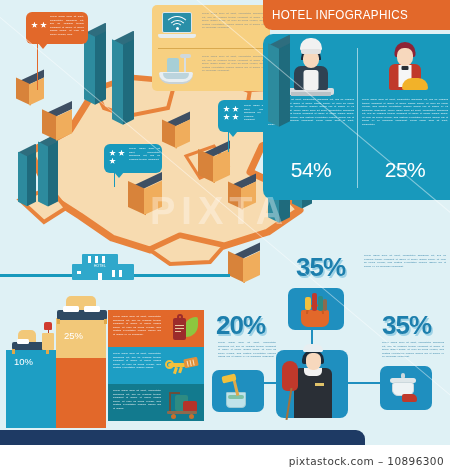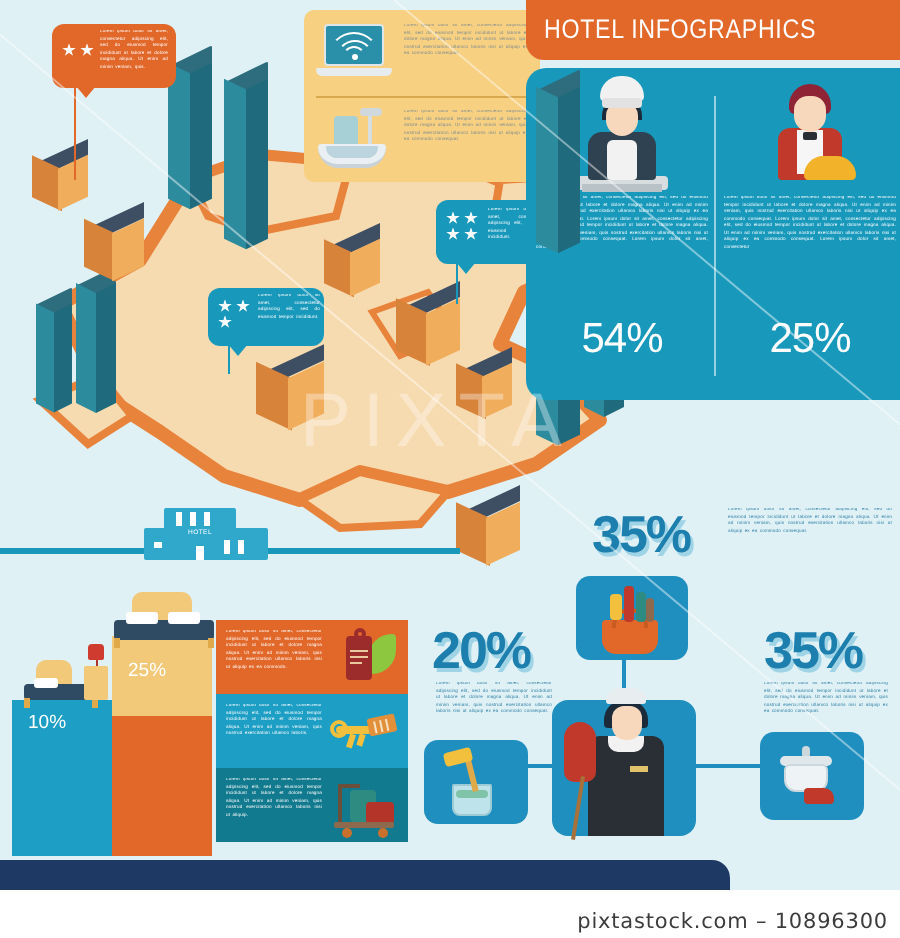--- a/index.html
+++ b/index.html
@@ -335,21 +335,21 @@
   
   .wm-line { position:absolute; background:rgba(255,255,255,0.45); height:1px; z-index:20; pointer-events:none; transform-origin:left center; }
   .wm-text {
     position:absolute; right:6px; bottom:2px;
     font-size:10.5px; color:#3c3c3c; letter-spacing:0.4px; z-index:21;
     font-family:"DejaVu Sans", sans-serif;
   }
   .wm-big {
     position:absolute; left:150px; top:190px; font-size:38px;
     color:rgba(255,255,255,0.35); letter-spacing:6px; z-index:19;
-    font-family:"Liberation Sans", sans-serif; font-weight:normal;
+    font-family:"Liberation Sans", sans-serif; font-weight:bold;
   }
   .footer-white { position:absolute; left:0; top:445px; width:450px; height:24px; background:#ffffff; z-index:20; }
 </style>
 </head>
 <body>
 
 <div id="root">
 
   <div class="map-wrap">
     <svg width="320" height="210" viewBox="0 0 320 210">

